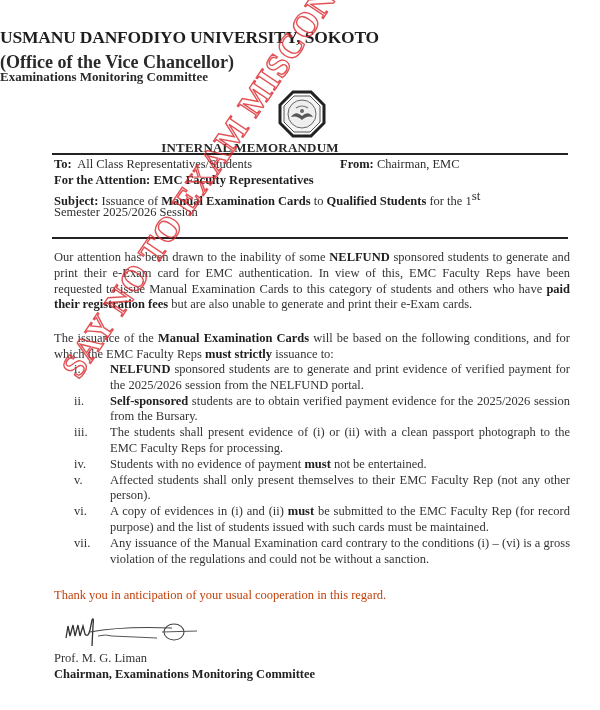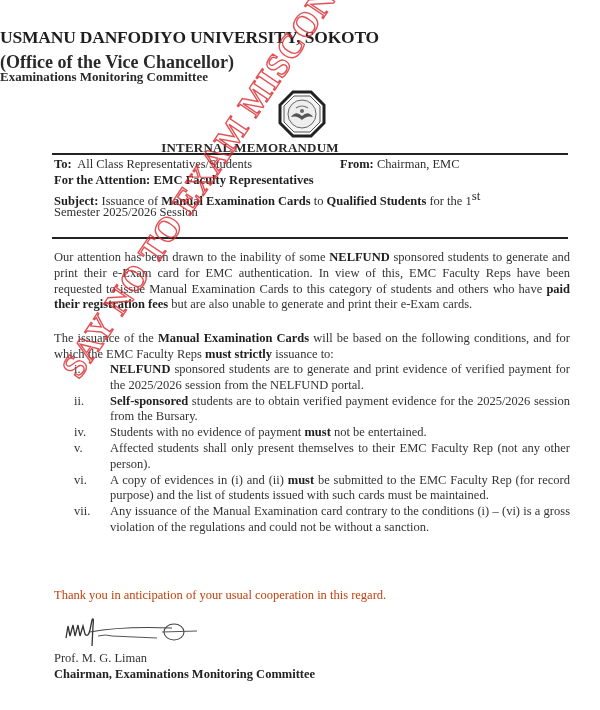--- a/index.html
+++ b/index.html
@@ -95,20 +95,24 @@
   <div class="list">
     <div class="li">
       <span class="num">i.</span>
       <b>NELFUND</b> <span>sponsored students are to generate and print evidence of verified payment for the 2025/2026 session from the NELFUND portal.</span>
     </div>
     <div class="li">
       <span class="num">ii.</span>
       <b>Self-sponsored</b> <span>students are to obtain verified payment evidence for the 2025/2026 session from the Bursary.</span>
     </div>
     <div class="li">
+      <span class="num">iii.</span>
+      <span>The students shall present evidence of (i) or (ii) with a clean passport photograph to the EMC Faculty Reps for processing.</span>
+    </div>
+    <div class="li">
       <span class="num">iv.</span>
       <span>Students with no evidence of payment</span> <b>must</b> <span>not be entertained.</span>
     </div>
     <div class="li">
       <span class="num">v.</span>
       <span>Affected students shall only present themselves to their EMC Faculty Rep (not any other person).</span>
     </div>
     <div class="li">
       <span class="num">vi.</span>
       <span>A copy of evidences in (i) and (ii)</span> <b>must</b> <span>be submitted to the EMC Faculty Rep (for record purpose) and the list of students issued with such cards must be maintained.</span>

